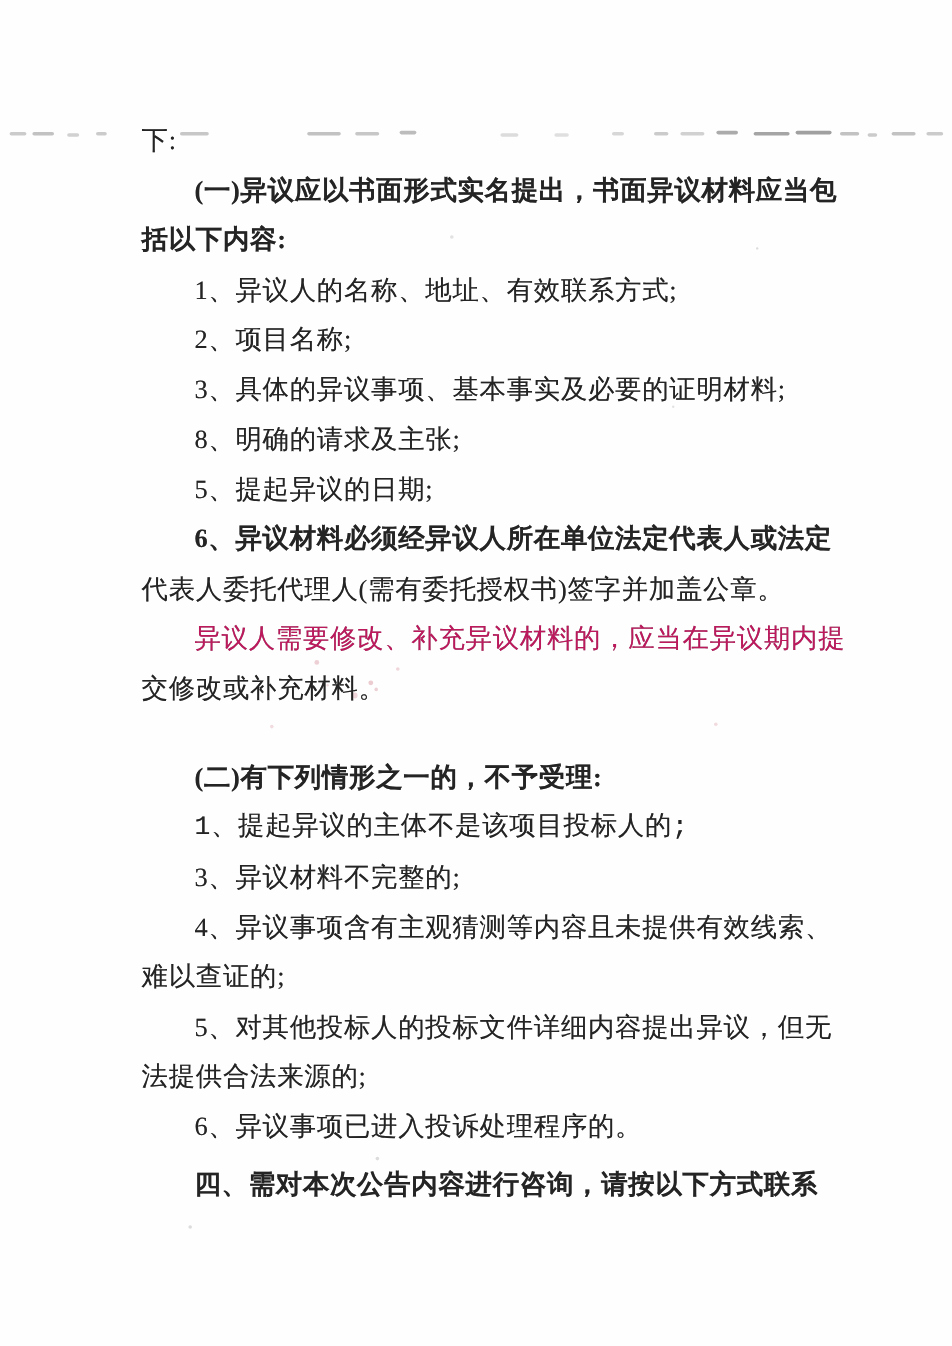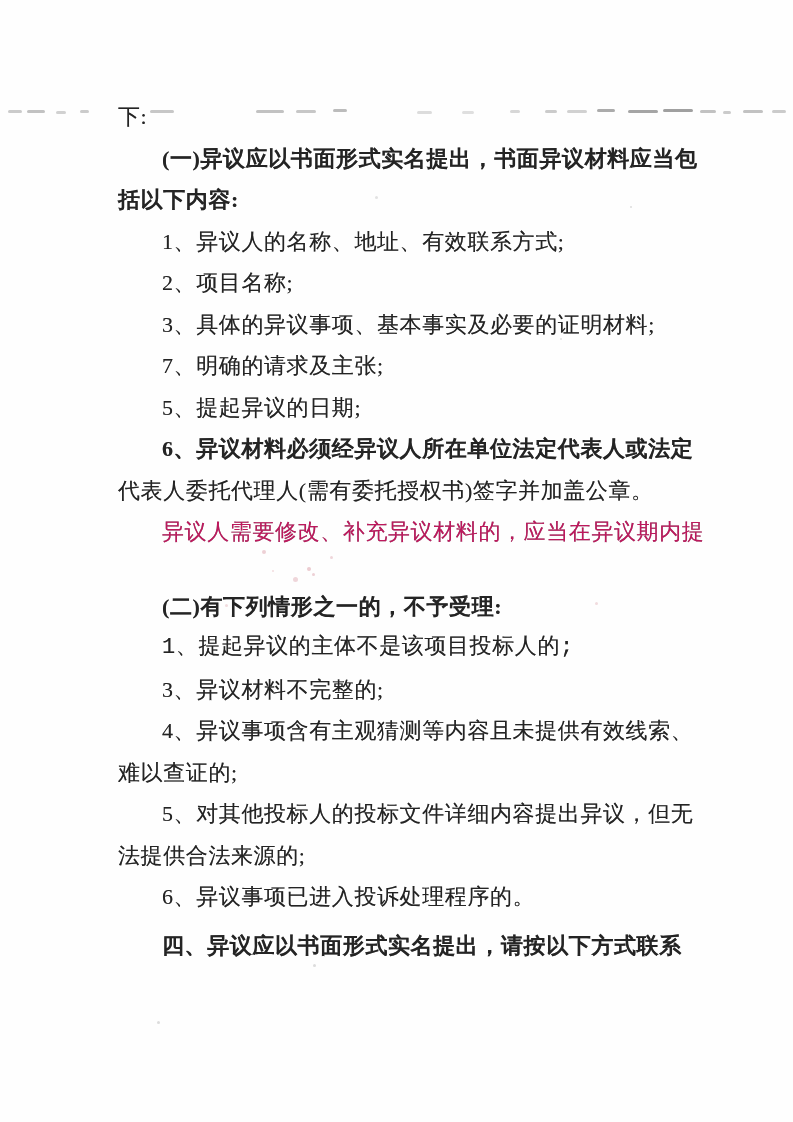--- a/index.html
+++ b/index.html
@@ -92,29 +92,30 @@
       <div class="speck" style="left: 595px; top: 602px; width: 3px; height: 3px; background: rgb(217, 154, 164); opacity: 0.35;"></div>
     </div>
 
   <div class="doc" id="doc">
       <div class="line" style="color: rgb(36, 36, 36);">下:</div>
       <div class="line indent bold" style="color: rgb(36, 36, 36);">(一)异议应以书面形式实名提出，书面异议材料应当包</div>
       <div class="line bold" style="color: rgb(36, 36, 36);">括以下内容:</div>
       <div class="line indent" style="color: rgb(36, 36, 36);">1、异议人的名称、地址、有效联系方式;</div>
       <div class="line indent" style="color: rgb(36, 36, 36);">2、项目名称;</div>
       <div class="line indent" style="color: rgb(36, 36, 36);">3、具体的异议事项、基本事实及必要的证明材料;</div>
-      <div class="line indent" style="color: rgb(36, 36, 36);">7、明确的请求及主张;</div>
+      <div class="line indent" style="color: rgb(36, 36, 36);">8、明确的请求及主张;</div>
       <div class="line indent" style="color: rgb(36, 36, 36);">5、提起异议的日期;</div>
       <div class="line indent" style="color: rgb(36, 36, 36); font-weight: bold;">6、异议材料必须经异议人所在单位法定代表人或法定</div>
       <div class="line" style="color: rgb(36, 36, 36);">代表人委托代理人(需有委托授权书)签字并加盖公章。</div>
       <div class="line indent" style="color: #be185d;">异议人需要修改、补充异议材料的，应当在异议期内提</div>
+      <div class="line" style="color: rgb(36, 36, 36);">交修改或补充材料。</div>
       <div class="line indent bold" style="color: rgb(36, 36, 36); margin-top: 33px;">(二)有下列情形之一的，不予受理:</div>
       <div class="line indent" style="color: rgb(36, 36, 36); font-family: Liberation Mono, monospace;">1、提起异议的主体不是该项目投标人的;</div>
       <div class="line indent" style="color: rgb(36, 36, 36);">3、异议材料不完整的;</div>
       <div class="line indent" style="color: rgb(36, 36, 36);">4、异议事项含有主观猜测等内容且未提供有效线索、</div>
       <div class="line" style="color: rgb(36, 36, 36);">难以查证的;</div>
       <div class="line indent" style="color: rgb(36, 36, 36);">5、对其他投标人的投标文件详细内容提出异议，但无</div>
       <div class="line" style="color: rgb(36, 36, 36);">法提供合法来源的;</div>
       <div class="line indent" style="color: rgb(36, 36, 36);">6、异议事项已进入投诉处理程序的。</div>
-      <div class="line indent bold gap" style="color: rgb(36, 36, 36);">四、异议应以书面形式实名提出，请按以下方式联系</div>
+      <div class="line indent bold gap" style="color: rgb(36, 36, 36);">四、需对本次公告内容进行咨询，请按以下方式联系</div>
     </div>
 
 </div>
 
 </body></html>

